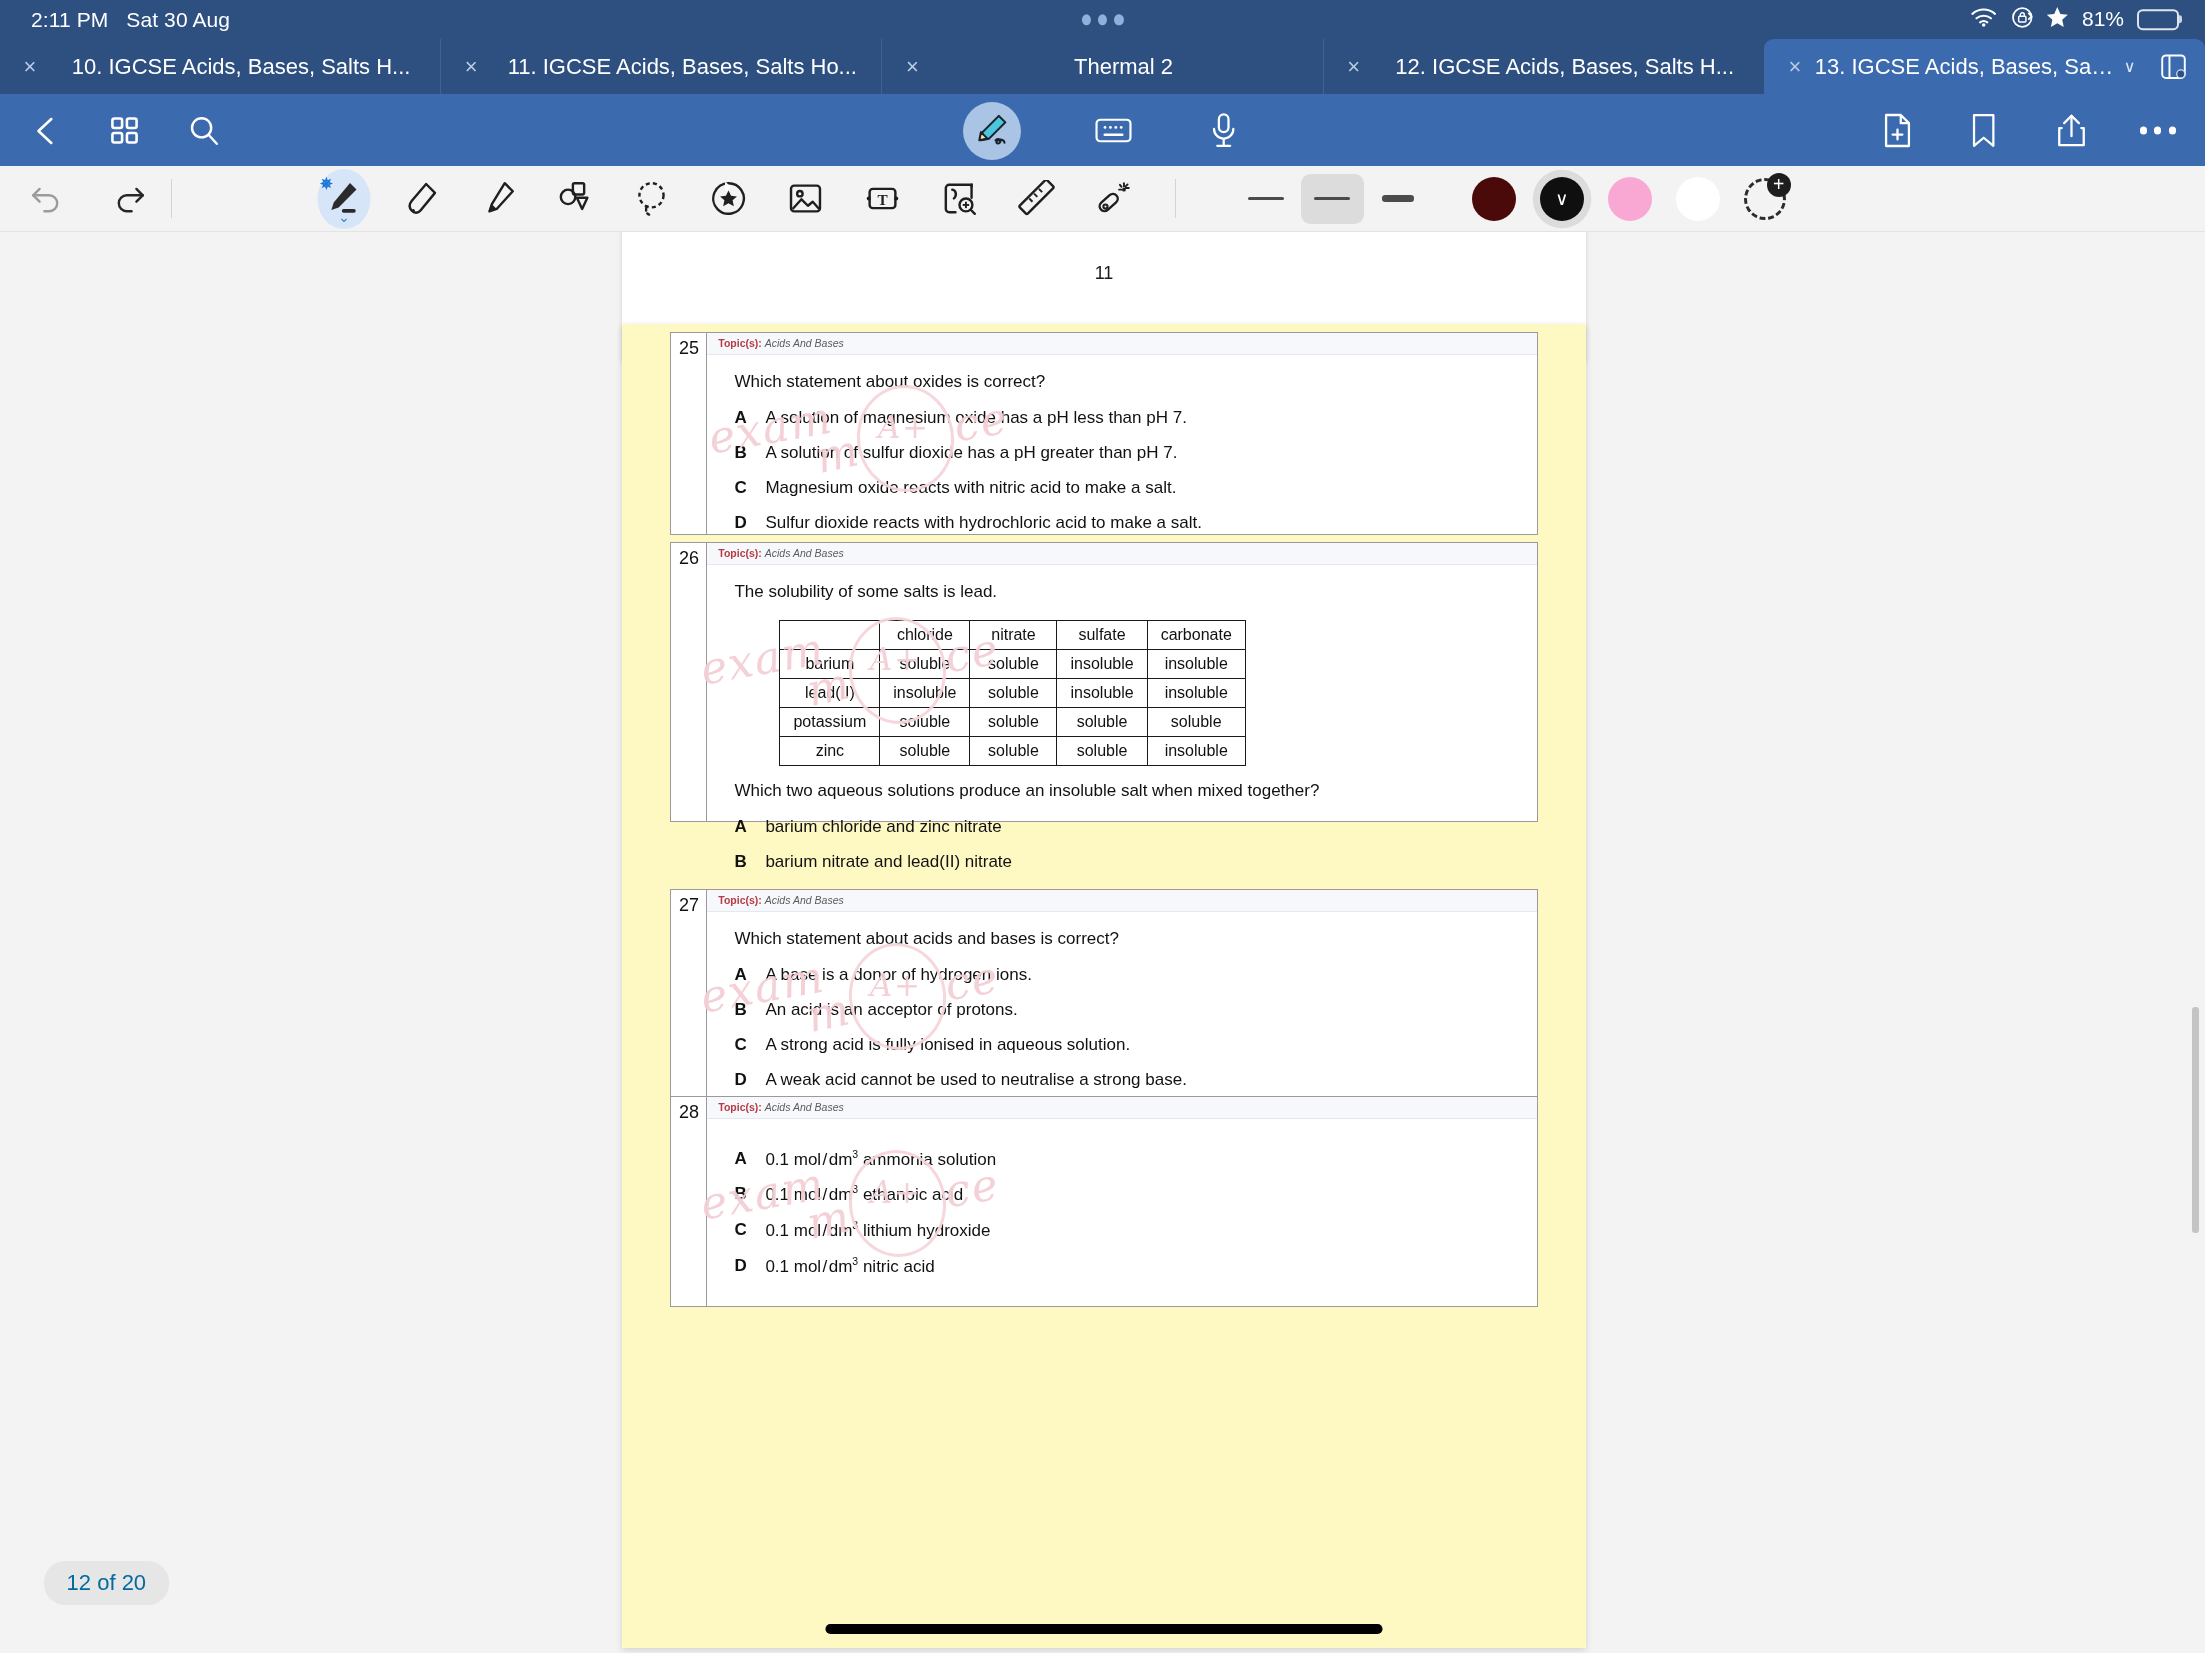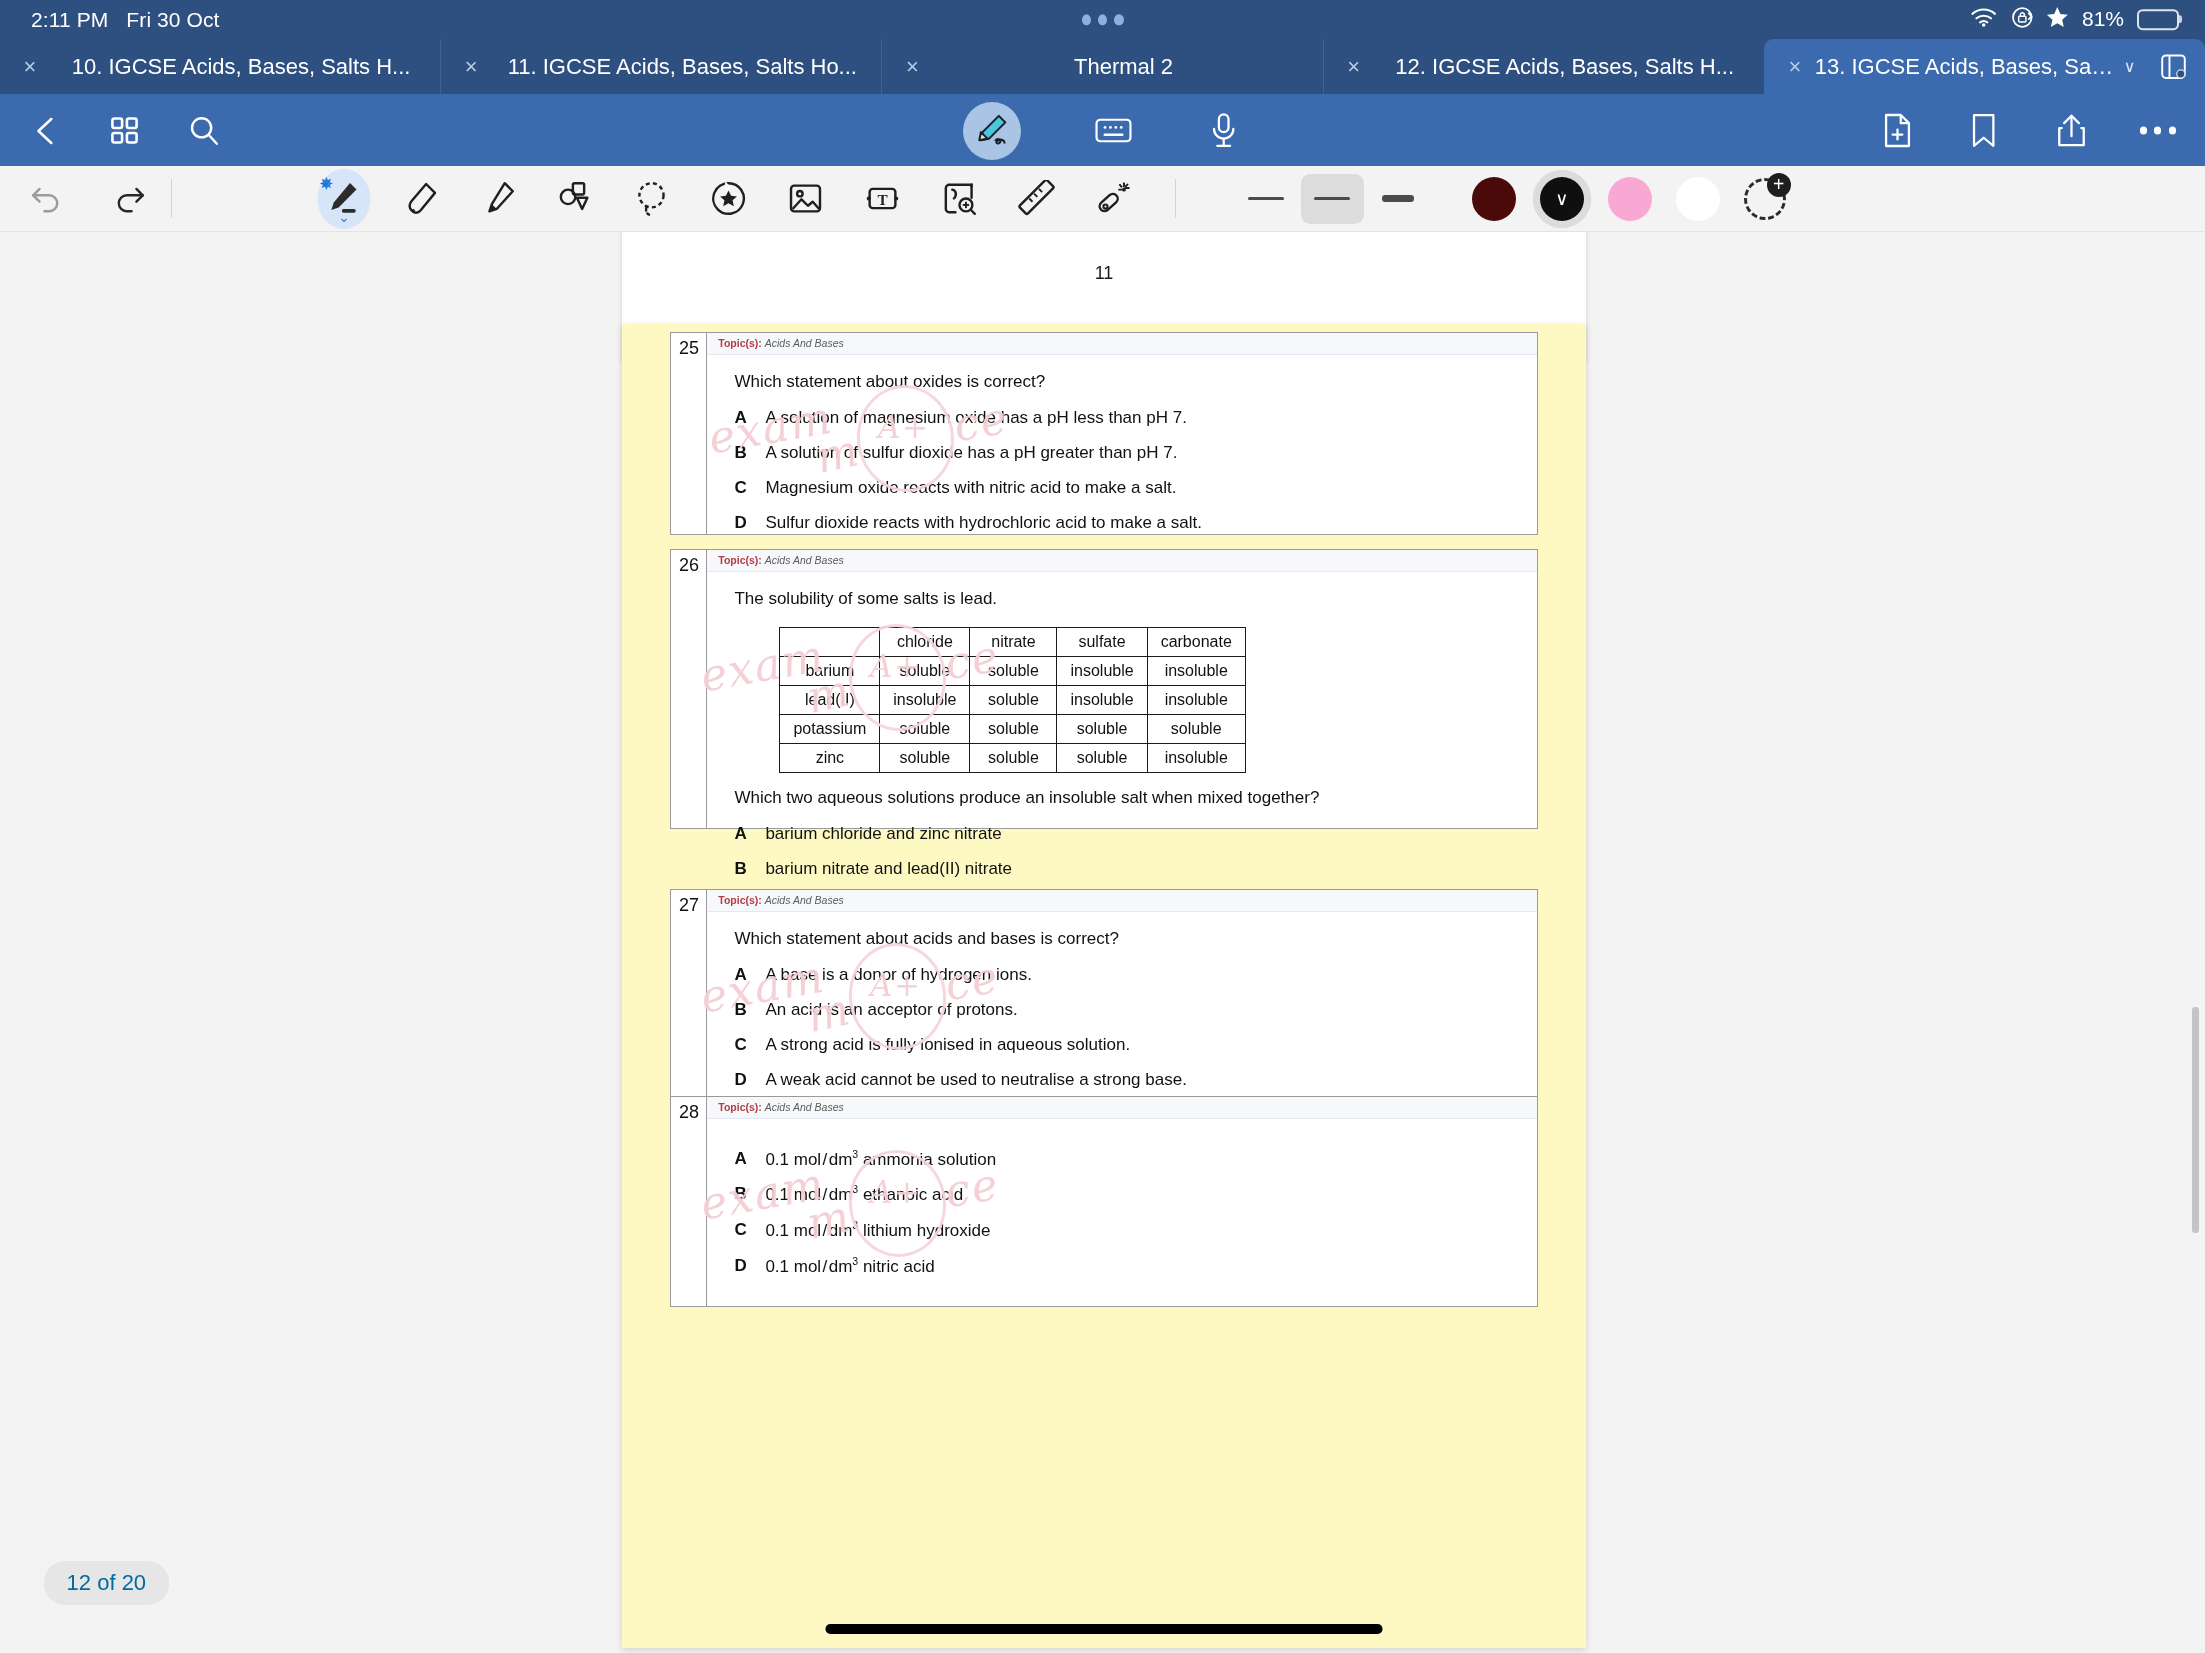--- a/index.html
+++ b/index.html
@@ -268,21 +268,21 @@
     width: 6.5px; height: 226px; border-radius: 3.2px;
     background: #c4c4c4;
   }
 </style>
 </head>
 <body>
 
 <div class="status-bar">
   <div class="status-left">
     <span>2:11 PM</span>
-    <span>Fri 30 Oct</span>
+    <span>Sat 30 Aug</span>
   </div>
   <div class="status-center">
     <span class="dot3"></span>
     <span class="dot3"></span>
     <span class="dot3"></span>
   </div>
   <div class="status-right">
     <span>
       <svg width="27.4" height="21" viewBox="0 0 34 26">
           <g fill="none" stroke="#fff" stroke-width="2.6" stroke-linecap="round">
@@ -599,21 +599,21 @@
           </div>
         </div>
       </div>
       <div class="wm wm-text" style="left:37px;top:69px;transform:rotate(-10deg);">exam</div>
       <div class="wm wm-text" style="left:145px;top:95px;transform:rotate(-12deg);">m</div>
       <div class="wm wm-ring" style="left:186px;top:52px;"></div>
       <div class="wm wm-text" style="left:207px;top:76px;font-size:31px;">A+</div>
       <div class="wm wm-text" style="left:283px;top:63px;transform:rotate(-10deg);">ce</div>
     </div>
 
-    <div class="qblock" style="top:225px;height:280px;">
+    <div class="qblock" style="top:218px;height:280px;">
       <div class="qnum-col"></div>
       <div class="qnum">26</div>
       <div class="qbody">
         <div class="topicbar">
           <span class="topic-lab">Topic(s):</span>
           <span class="topic-val">Acids And Bases</span>
         </div>
         <div class="qcontent">
           <div class="qstem">The solubility of some salts is lead.</div>
           <div class="sol-wrap">

